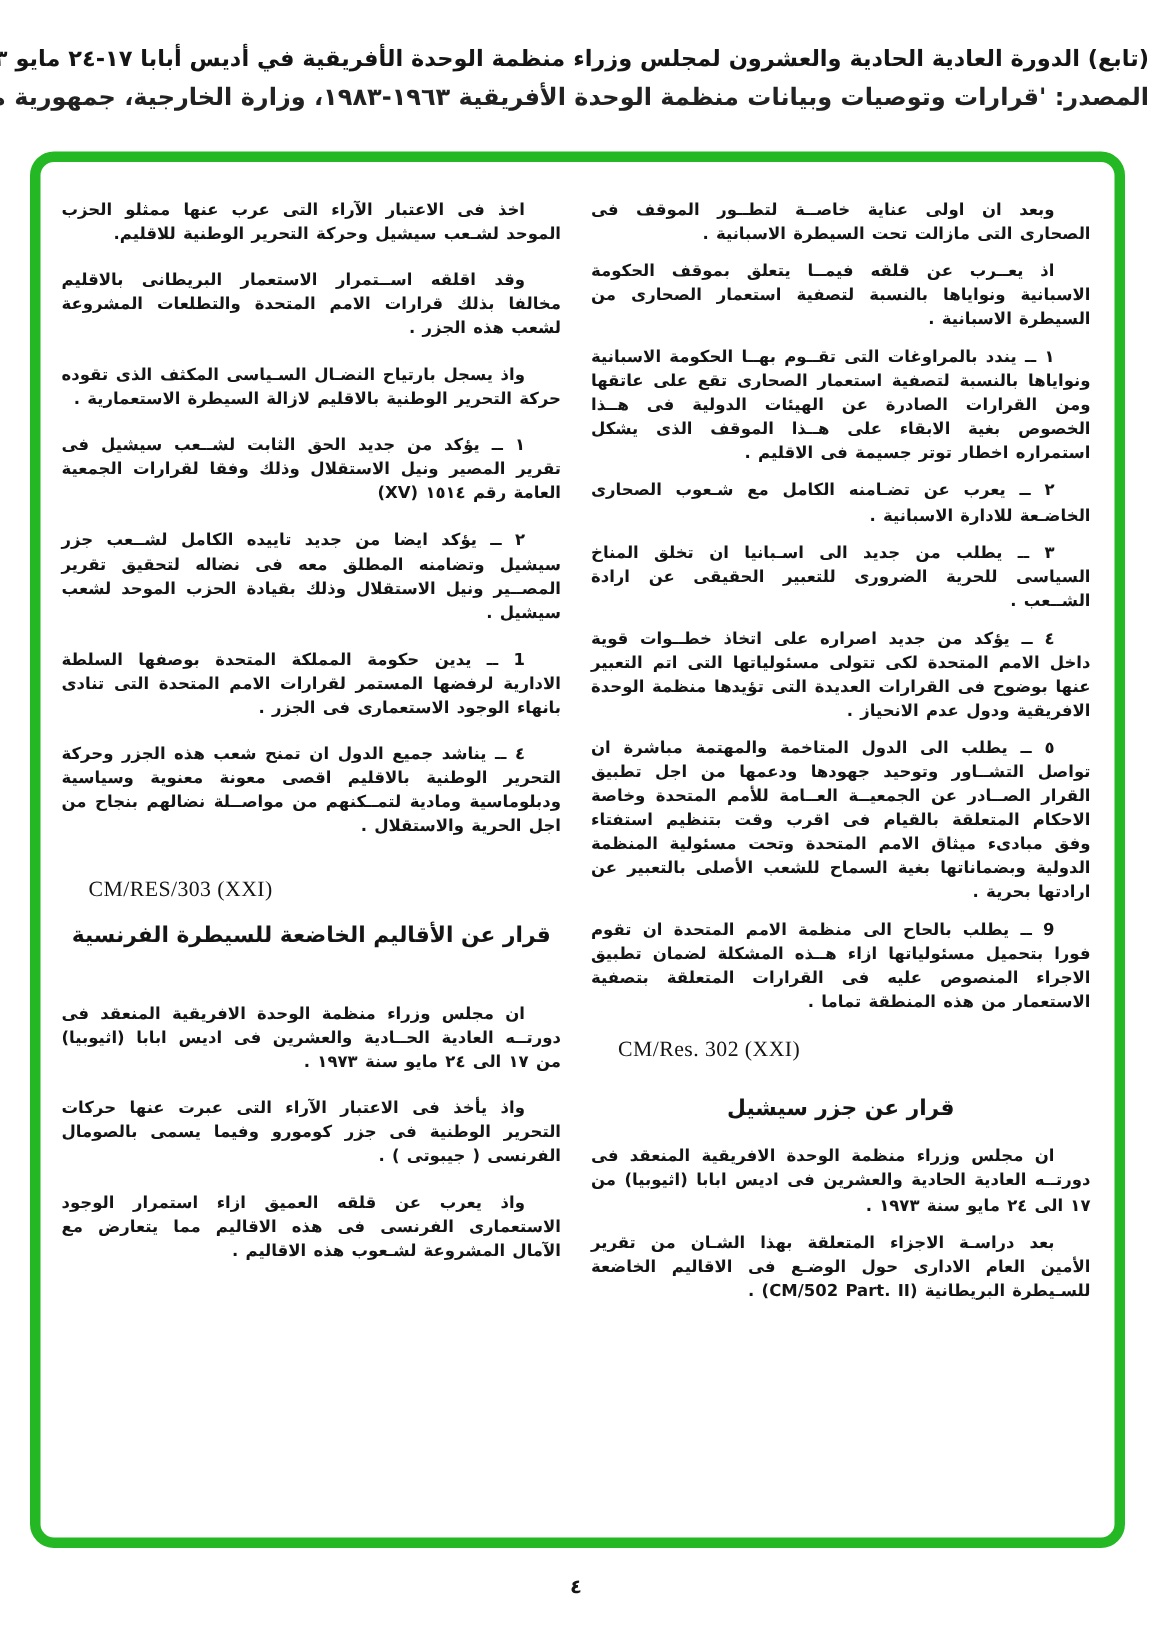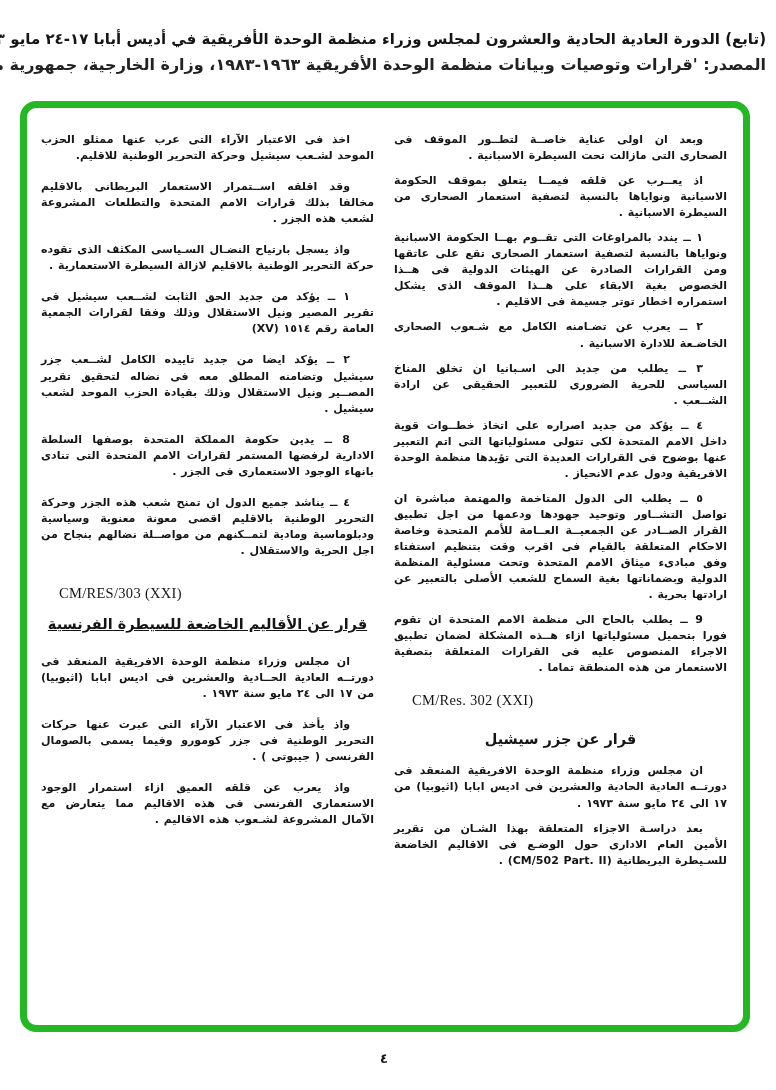--- a/index.html
+++ b/index.html
@@ -79,21 +79,21 @@
     padding-left: 18px;
     letter-spacing: 0.3px;
   }
   .column-left .block.ref { margin-top: 26px; margin-bottom: 14px; }
   .block.heading {
     text-align: center;
     font-size: 14.5px;
     font-weight: bold;
     margin: 22px 0 16px 0;
   }
-  .column-left .block.heading { margin: 6px 0 22px 0; text-decoration: underline; }
+  .column-left .block.heading { margin: 6px 0 36px 0; }
   .page-number {
     position: absolute;
     bottom: 24px;
     left: 0;
     right: 8px;
     text-align: center;
     font-size: 13px;
     font-weight: bold;
   }
 </style>
@@ -120,21 +120,21 @@
         <h3 class="block heading">قرار عن جزر سيشيل</h3>
         <p class="block p">ان مجلس وزراء منظمة الوحدة الافريقية المنعقد فى دورتــه العادية الحادية والعشرين فى اديس ابابا (اثيوبيا) من ١٧ الى ٢٤ مايو سنة ١٩٧٣ .</p>
         <p class="block p">بعد دراسـة الاجزاء المتعلقة بهذا الشـان من تقرير الأمين العام الادارى حول الوضـع فى الاقاليم الخاضعة للسـيطرة البريطانية (CM/502 Part. II) .</p>
       </div>
     <div class="column column-left">
         <p class="block p">اخذ فى الاعتبار الآراء التى عرب عنها ممثلو الحزب الموحد لشـعب سيشيل وحركة التحرير الوطنية للاقليم.</p>
         <p class="block p">وقد اقلقه اســتمرار الاستعمار البريطانى بالاقليم مخالفا بذلك قرارات الامم المتحدة والتطلعات المشروعة لشعب هذه الجزر .</p>
         <p class="block p">واذ يسجل بارتياح النضـال السـياسى المكثف الذى تقوده حركة التحرير الوطنية بالاقليم لازالة السيطرة الاستعمارية .</p>
         <p class="block p">١ ــ يؤكد من جديد الحق الثابت لشــعب سيشيل فى تقرير المصير ونيل الاستقلال وذلك وفقا لقرارات الجمعية العامة رقم ١٥١٤ (XV)</p>
         <p class="block p">٢ ــ يؤكد ايضا من جديد تاييده الكامل لشــعب جزر سيشيل وتضامنه المطلق معه فى نضاله لتحقيق تقرير المصــير ونيل الاستقلال وذلك بقيادة الحزب الموحد لشعب سيشيل .</p>
-        <p class="block p">8 ــ يدين حكومة المملكة المتحدة بوصفها السلطة الادارية لرفضها المستمر لقرارات الامم المتحدة التى تنادى بانهاء الوجود الاستعمارى فى الجزر .</p>
+        <p class="block p">1 ــ يدين حكومة المملكة المتحدة بوصفها السلطة الادارية لرفضها المستمر لقرارات الامم المتحدة التى تنادى بانهاء الوجود الاستعمارى فى الجزر .</p>
         <p class="block p">٤ ــ يناشد جميع الدول ان تمنح شعب هذه الجزر وحركة التحرير الوطنية بالاقليم اقصى معونة معنوية وسياسية ودبلوماسية ومادية لتمــكنهم من مواصــلة نضالهم بنجاح من اجل الحرية والاستقلال .</p>
         <div class="block ref">CM/RES/303 (XXI)</div>
         <h3 class="block heading">قرار عن الأقاليم الخاضعة للسيطرة الفرنسية</h3>
         <p class="block p">ان مجلس وزراء منظمة الوحدة الافريقية المنعقد فى دورتــه العادية الحــادية والعشرين فى اديس ابابا (اثيوبيا) من ١٧ الى ٢٤ مايو سنة ١٩٧٣ .</p>
         <p class="block p">واذ يأخذ فى الاعتبار الآراء التى عبرت عنها حركات التحرير الوطنية فى جزر كومورو وفيما يسمى بالصومال الفرنسى ( جيبوتى ) .</p>
         <p class="block p">واذ يعرب عن قلقه العميق ازاء استمرار الوجود الاستعمارى الفرنسى فى هذه الاقاليم مما يتعارض مع الآمال المشروعة لشـعوب هذه الاقاليم .</p>
       </div>
   </div>
 </div>
 

